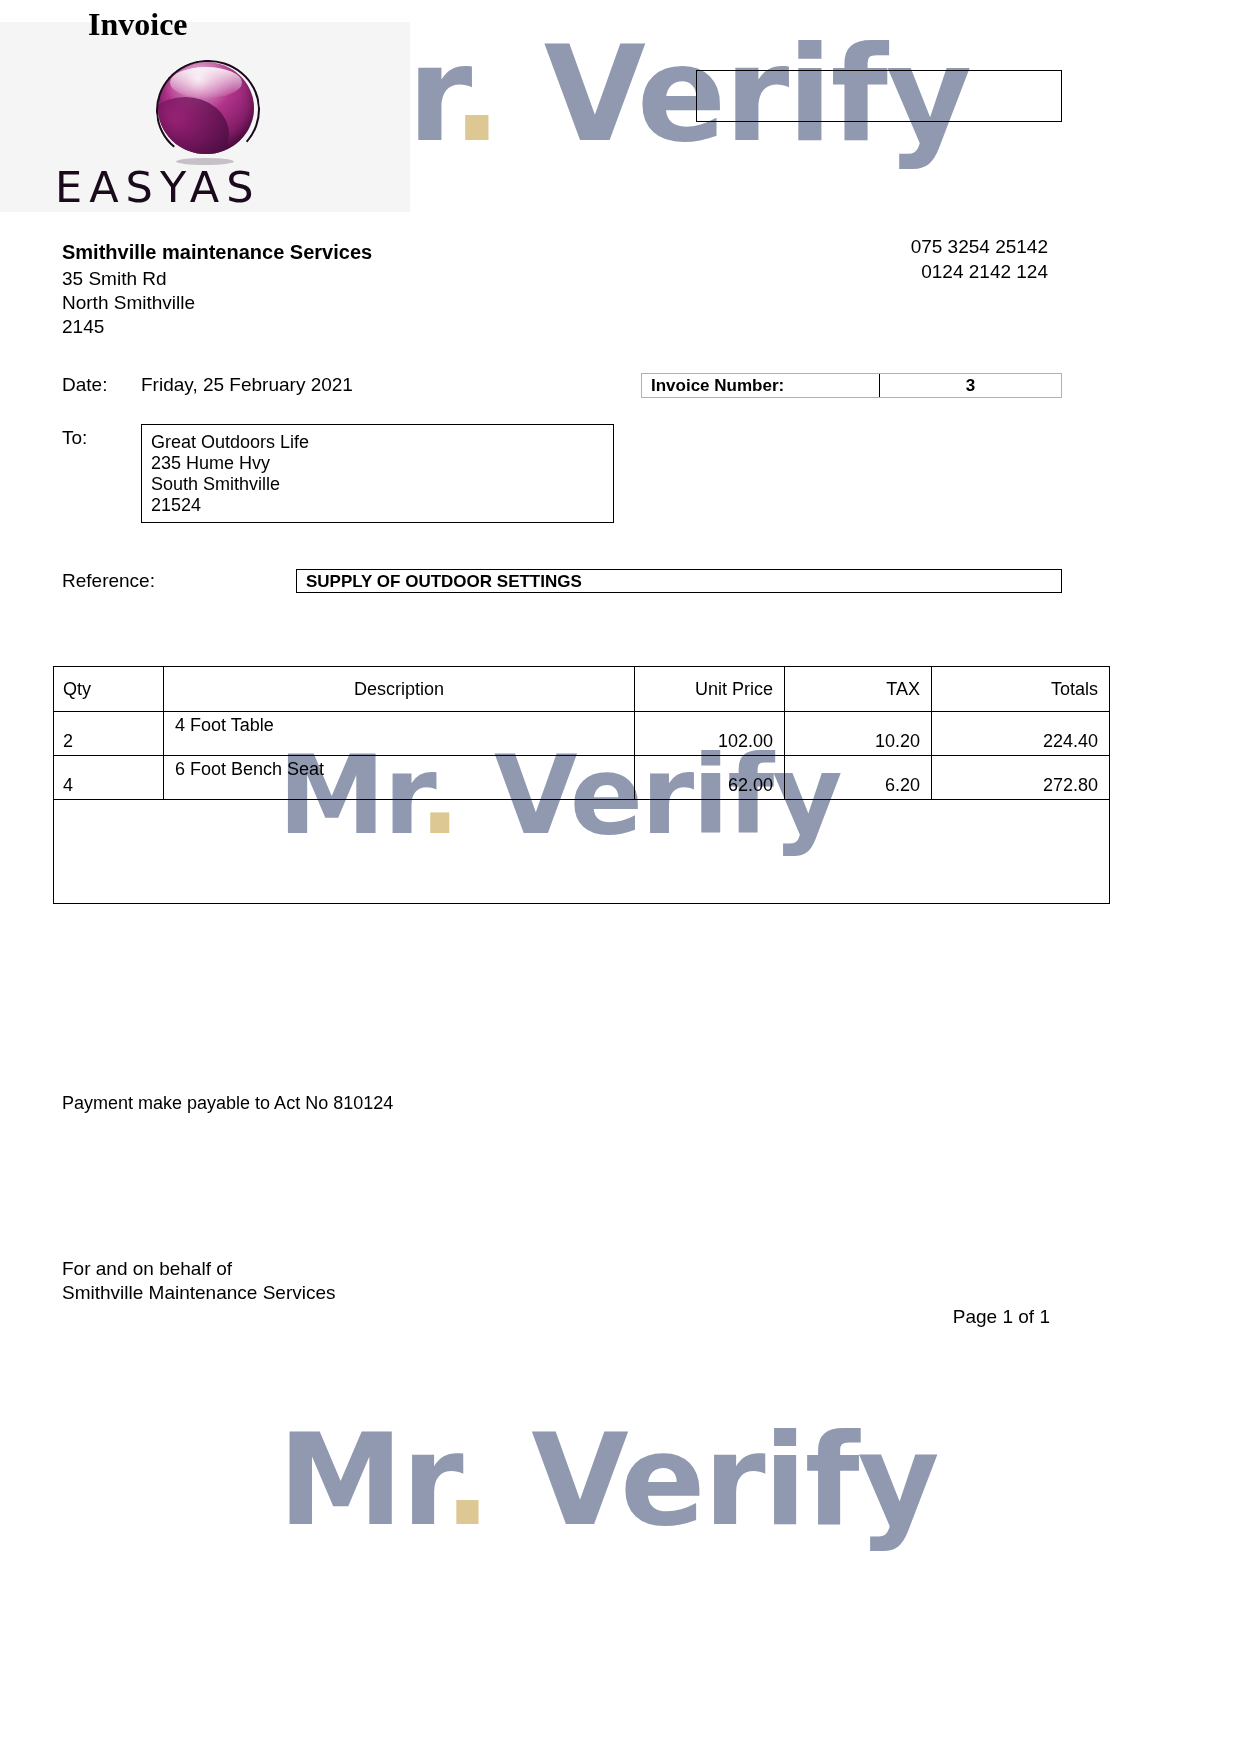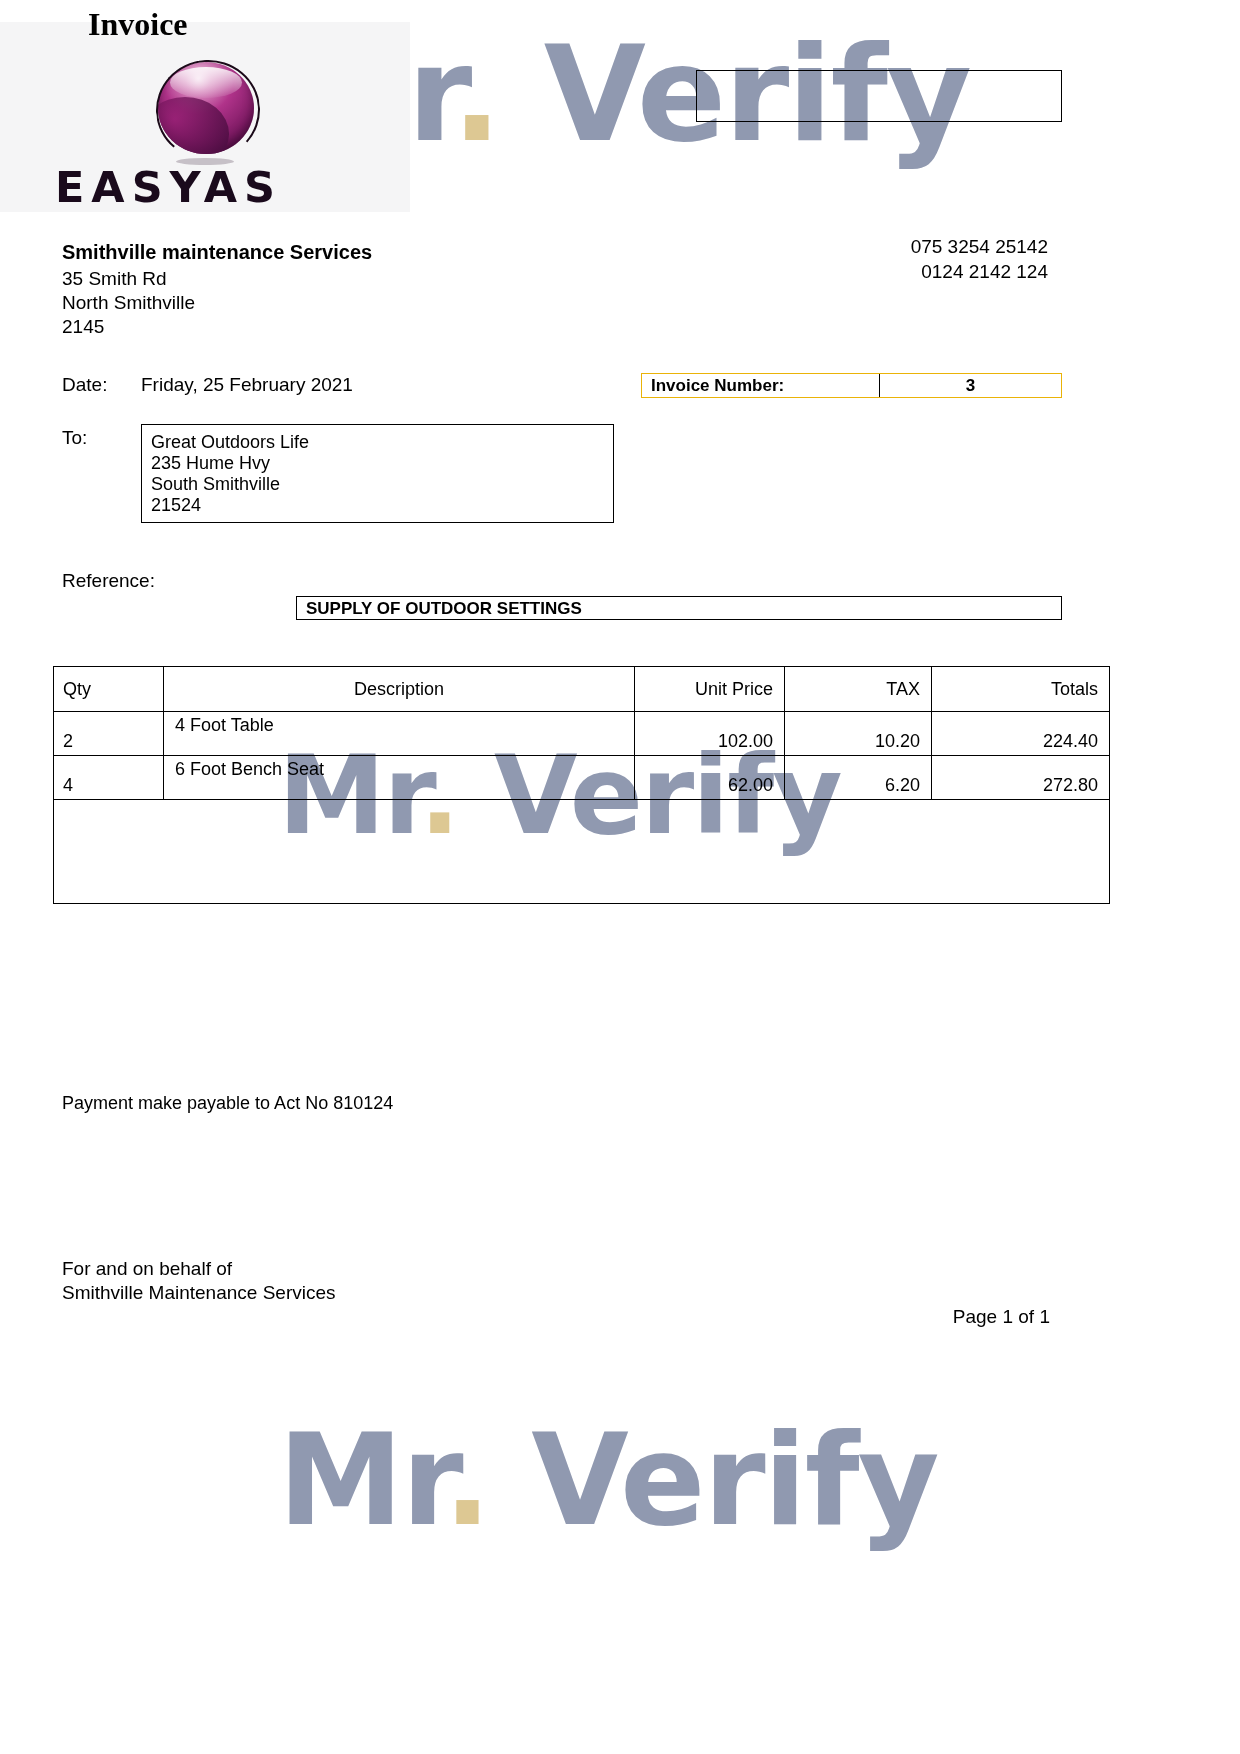--- a/index.html
+++ b/index.html
@@ -112,21 +112,21 @@
     height: 7px;
     border-radius: 50%;
     background: rgba(90,70,90,.30);
   }
   .logo-word {
     position: absolute;
     left: 55px;
     top: 140px;
     font-family: "DejaVu Sans", sans-serif;
     font-size: 43px;
-    font-weight: bold;
+    font-weight: normal;
     letter-spacing: 7px;
     color: #1a0a1c;
   }
 
   
   .invoice-title-box {
     position: absolute;
     left: 696px;
     top: 70px;
     width: 366px;
@@ -230,21 +230,21 @@
   
   .ref-label {
     position: absolute;
     left: 62px;
     top: 570px;
     font-size: 19px;
   }
   .ref-box {
     position: absolute;
     left: 296px;
-    top: 596px;
+    top: 569px;
     width: 766px;
     height: 24px;
     border: 1px solid #000;
     box-sizing: border-box;
     padding: 2px 0 0 9px;
     font-size: 17px;
     font-weight: bold;
   }
 
   

